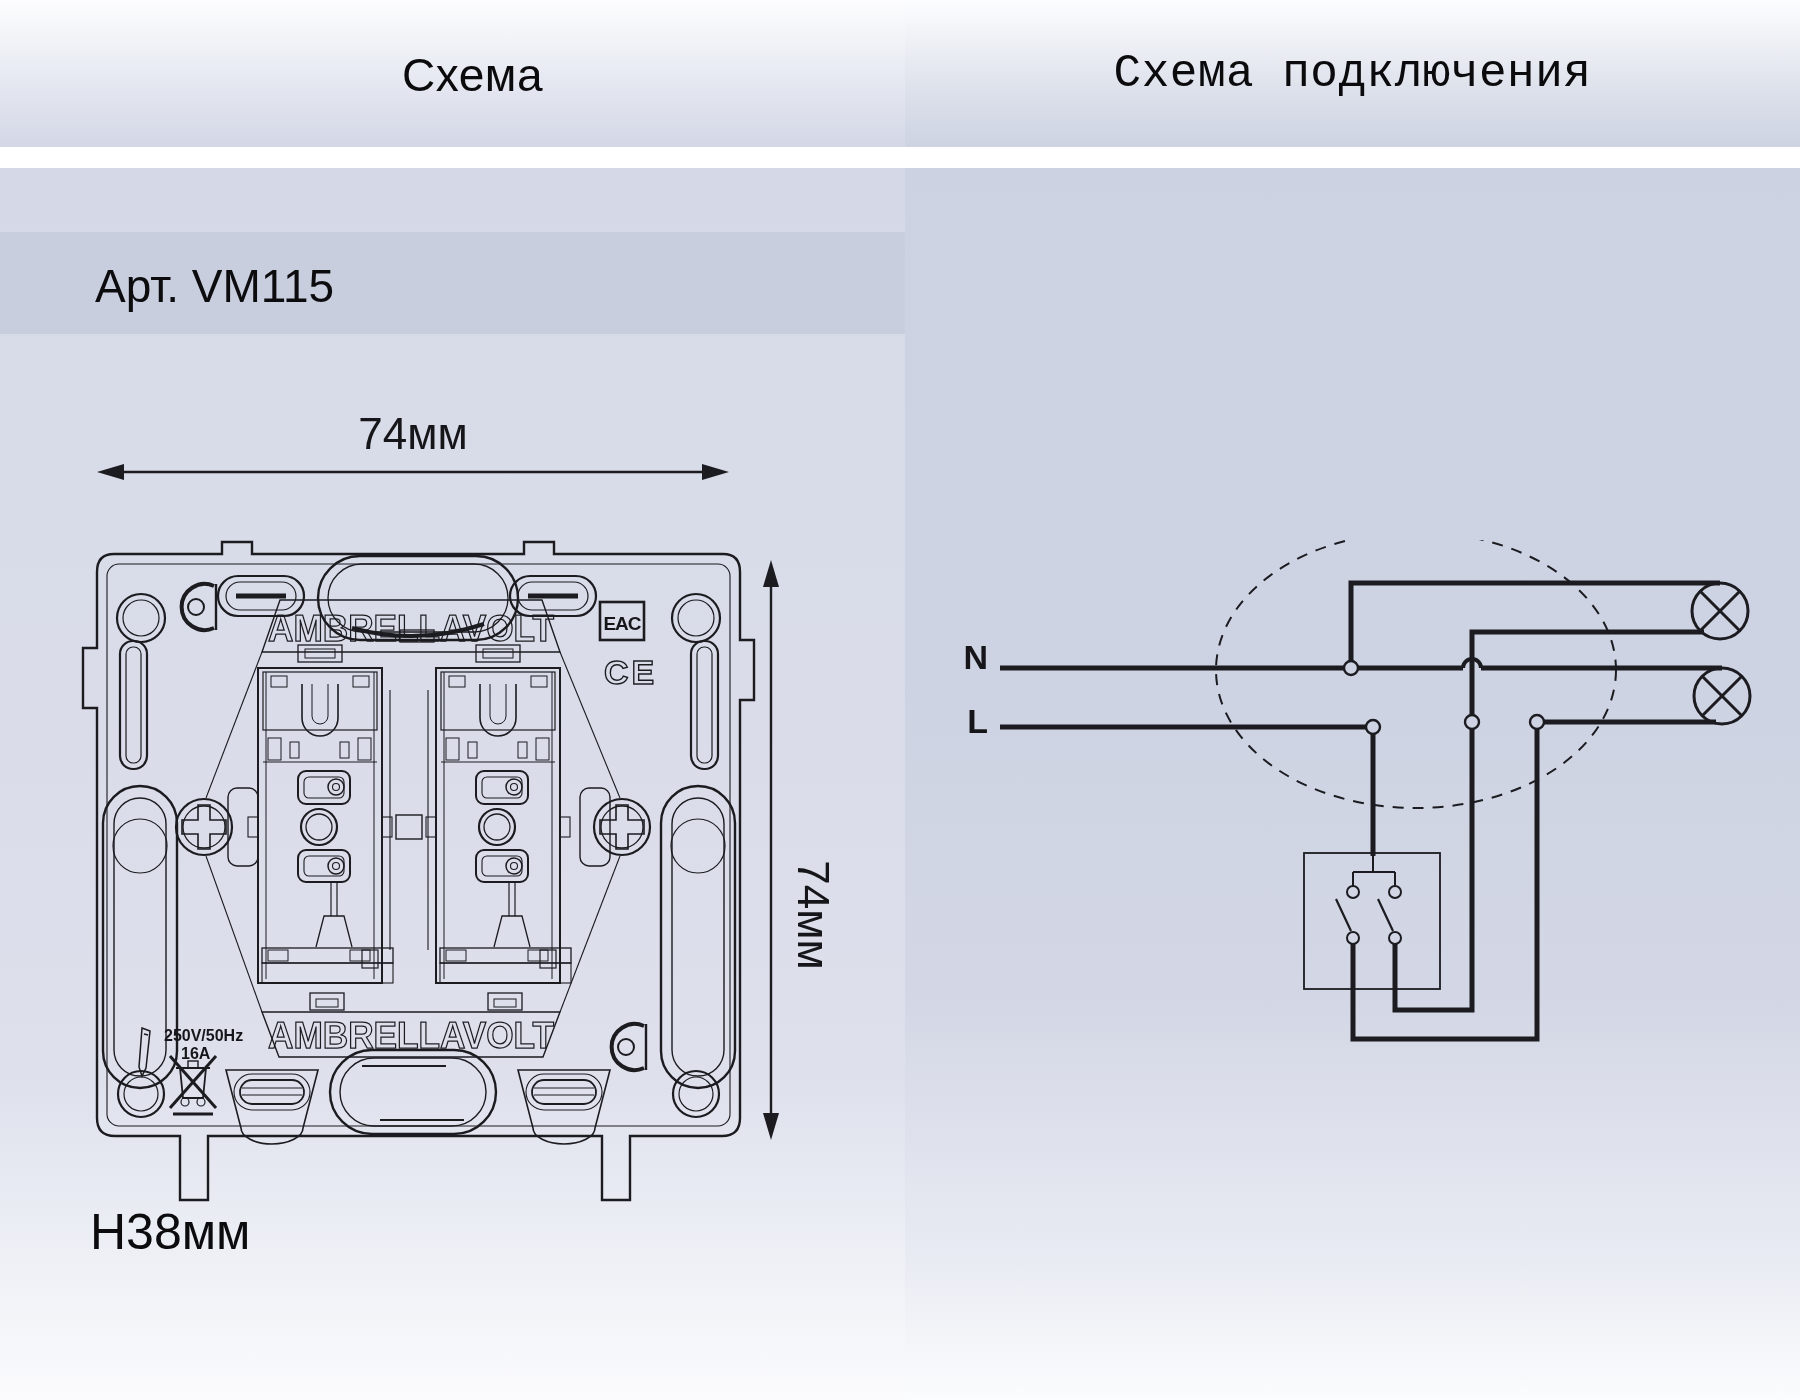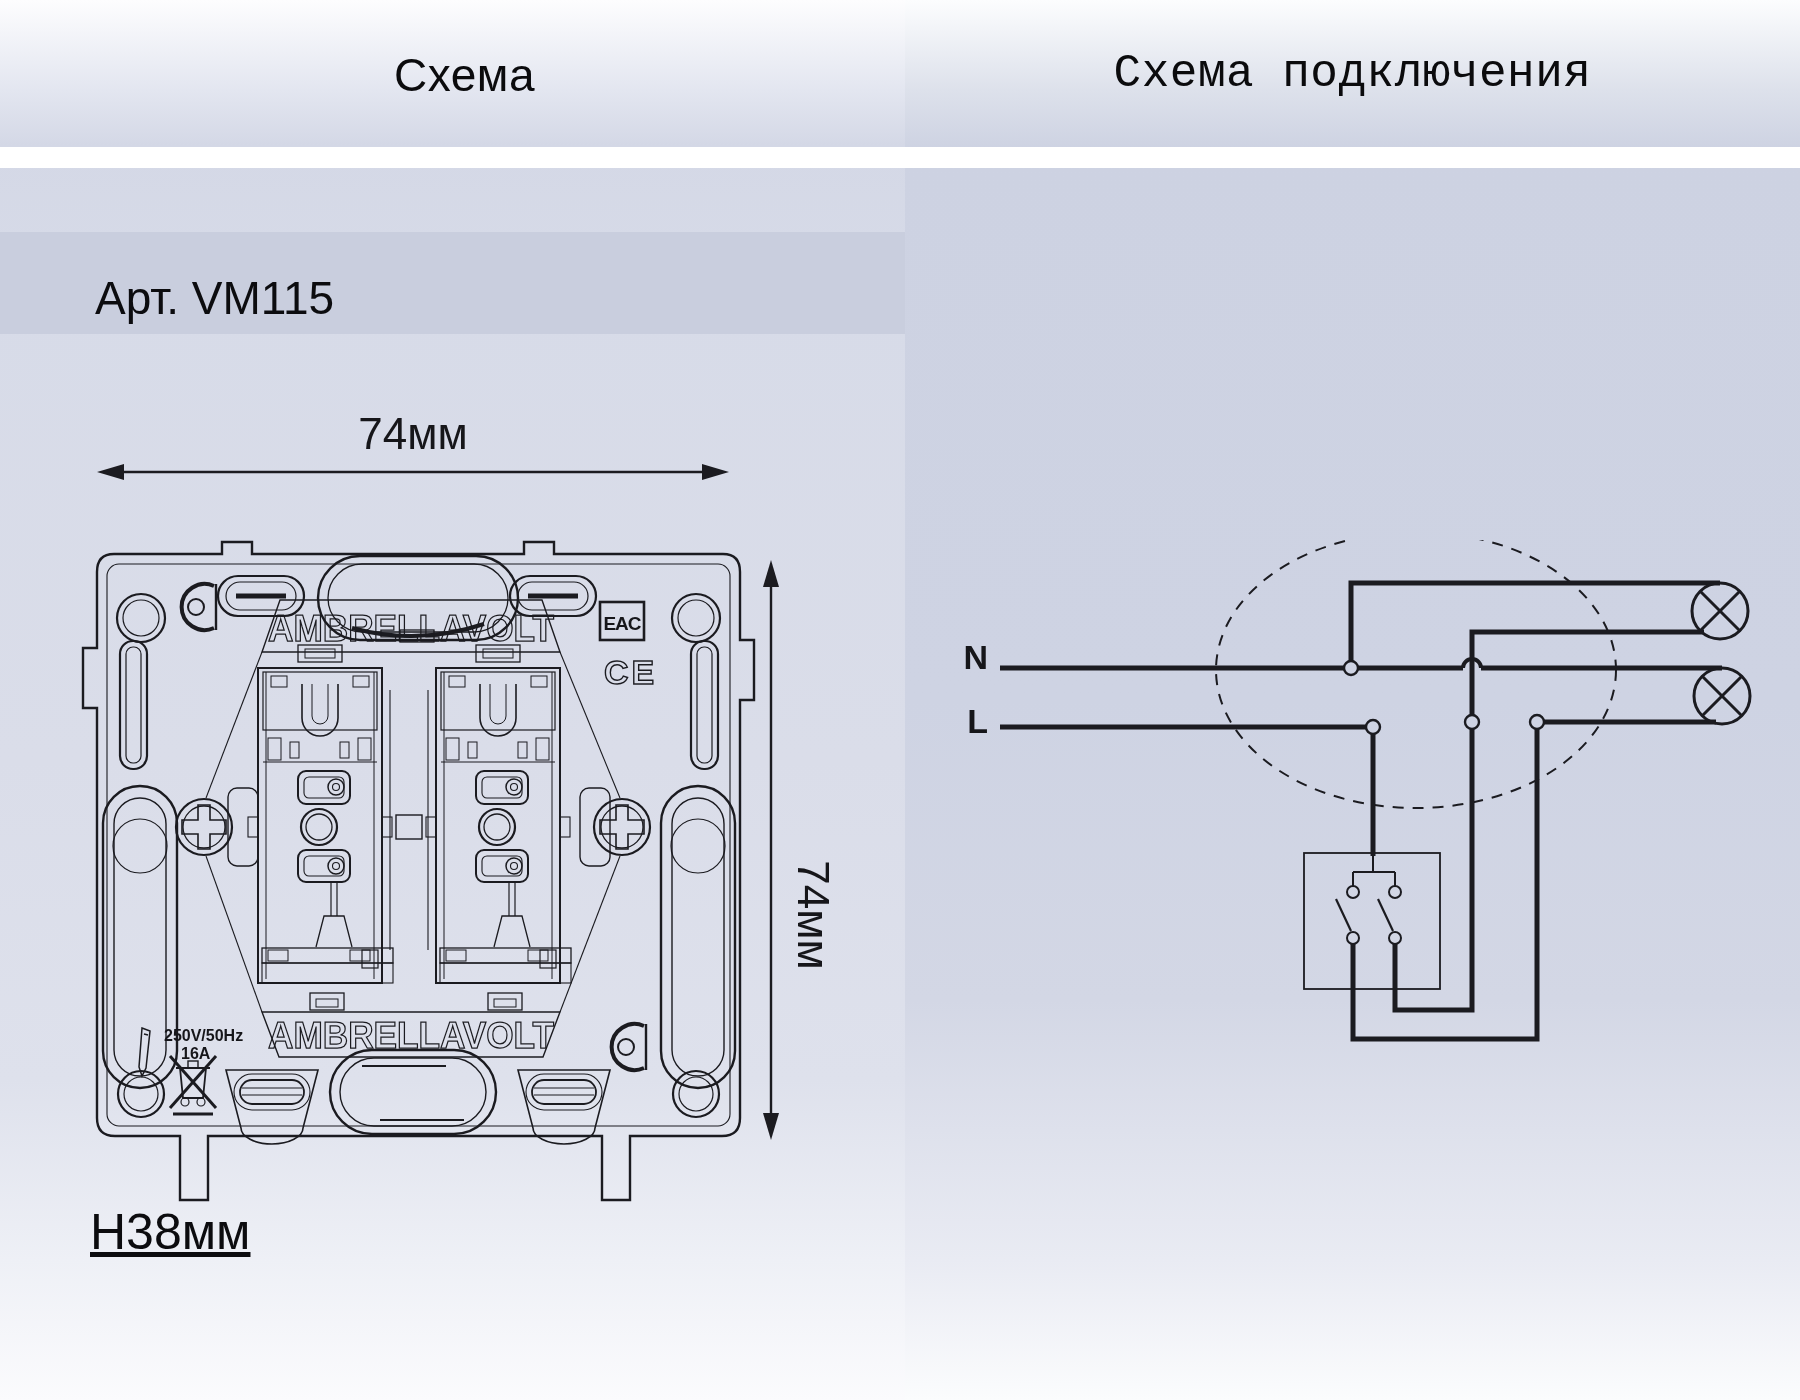--- a/index.html
+++ b/index.html
@@ -9,24 +9,24 @@
   #col-left{left:0;width:905px;
     background:linear-gradient(180deg,#fdfdfe 0px,#e3e6f0 90px,#d4d8e6 145px,#d7dbe8 300px,
       #dadde9 760px,#dee1ec 1080px,#eef0f6 1260px,#fbfbfd 1400px);}
   #col-right{left:905px;width:895px;
     background:linear-gradient(180deg,#fcfdfe 0px,#dde1eb 90px,#cdd2e2 150px,#ced3e3 700px,
       #d3d7e5 1000px,#e9ebf3 1260px,#fbfcfd 1400px);}
   #white-strip{position:absolute;left:0;top:147px;width:1800px;height:21px;background:#ffffff;}
   #art-band{position:absolute;left:0;top:232px;width:905px;height:102px;background:#c9cede;}
   .heading{position:absolute;top:48px;font-size:46px;font-weight:500;letter-spacing:.5px;
            text-align:center;color:#0b0b0d;}
-  #heading-left{left:12px;width:905px;}
+  #heading-left{left:0;width:905px;padding-left:20px;}
   #heading-right{left:905px;width:895px;font-family:Liberation Mono, monospace;}
-  #article{position:absolute;left:95px;top:259px;font-size:46px;font-weight:500;color:#0c0c0f;margin-top:12px;}
-  #depth-label{position:absolute;left:90px;top:1203px;font-size:50px;font-weight:500;color:#0c0c0f;text-decoration:underline;}
+  #article{position:absolute;left:95px;top:259px;font-size:46px;font-weight:500;color:#0c0c0f;}
+  #depth-label{position:absolute;left:90px;top:1203px;font-size:50px;font-weight:500;color:#0c0c0f;}
   svg{position:absolute;display:block;}
   .ln{fill:none;stroke:#1b1b20;}
   .txt{fill:#16161a;stroke:none;}
   .hollow{fill:none;stroke:#1b1b20;}
 </style>
 </head>
 <body>
 
 <div class="col" id="col-left"></div>
 <div class="col" id="col-right"></div>

